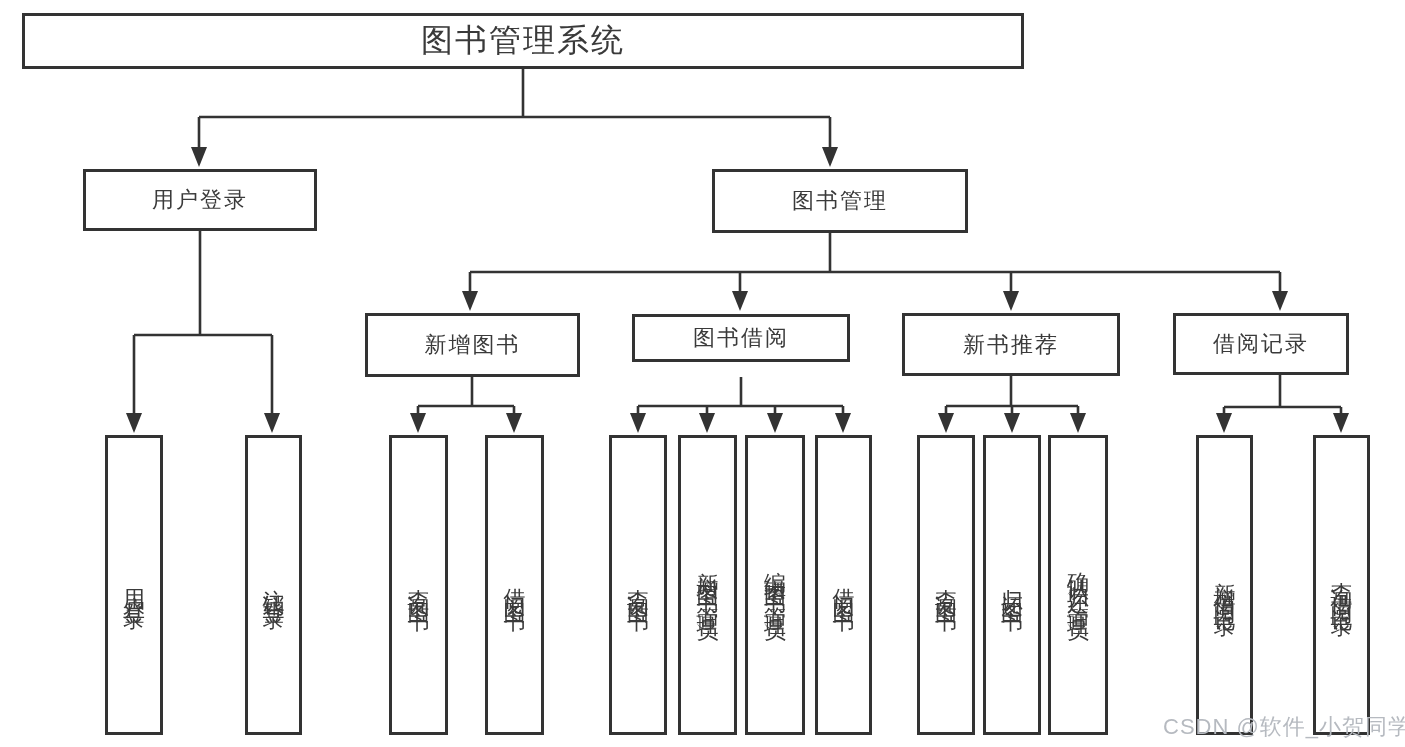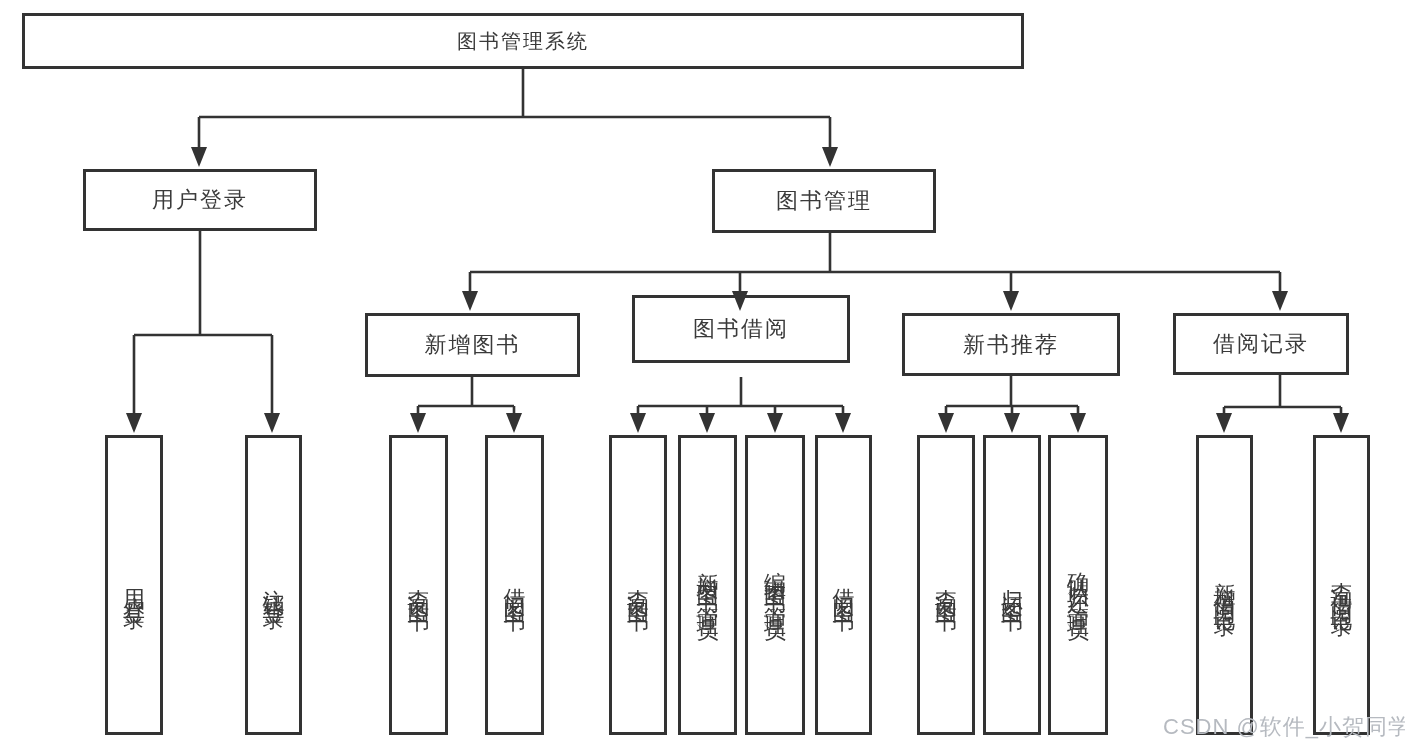--- a/index.html
+++ b/index.html
@@ -15,21 +15,21 @@
     position:absolute;
     box-sizing:border-box;
     border:3px solid #333333;
     background:#ffffff;
     color:#3a3a3a;
     display:flex;align-items:center;justify-content:center;
     z-index:2;
     text-align:center;
   }
   .node.h{font-size:22px;letter-spacing:2px;}
-  .node.root{font-size:20px;letter-spacing:2px;}
+  .node.root{font-size:32px;letter-spacing:2px;}
   .leaf span{
     writing-mode:vertical-rl;
     text-orientation:mixed;
     font-size:22px;
     letter-spacing:7px;
     line-height:1;
     color:#3a3a3a;
   }
   .watermark{
     position:absolute;
@@ -82,24 +82,24 @@
       <polygon points="1004,413 1020,413 1012,433"></polygon>
       <polygon points="1070,413 1086,413 1078,433"></polygon>
       <polygon points="1216,413 1232,413 1224,433"></polygon>
       <polygon points="1333,413 1349,413 1341,433"></polygon>
     </g>
   </svg>
 
   <div class="node root" style="left:22px;top:13px;width:1002px;height:56px;">图书管理系统</div>
 
   <div class="node h" style="left:83px;top:169px;width:234px;height:62px;">用户登录</div>
-  <div class="node h" style="left:712px;top:169px;width:224px;height:64px;">图书管理</div>
+  <div class="node h" style="left:712px;top:169px;width:256px;height:64px;">图书管理</div>
 
   <div class="node h" style="left:365px;top:313px;width:215px;height:64px;">新增图书</div>
-  <div class="node h" style="left:632px;top:295px;width:218px;height:68px;text-align:center;">图书借阅</div>
+  <div class="node h" style="left:632px;top:314px;width:218px;height:48px;text-align:center;">图书借阅</div>
   <div class="node h" style="left:902px;top:313px;width:218px;height:63px;">新书推荐</div>
   <div class="node h" style="left:1173px;top:313px;width:176px;height:62px;">借阅记录</div>
 
   <div class="node leaf" style="left:105px;top:435px;width:58px;height:300px;">
     <span>用户登录</span>
   </div>
   <div class="node leaf" style="left:245px;top:435px;width:57px;height:300px;">
     <span>注销登录</span>
   </div>
 

